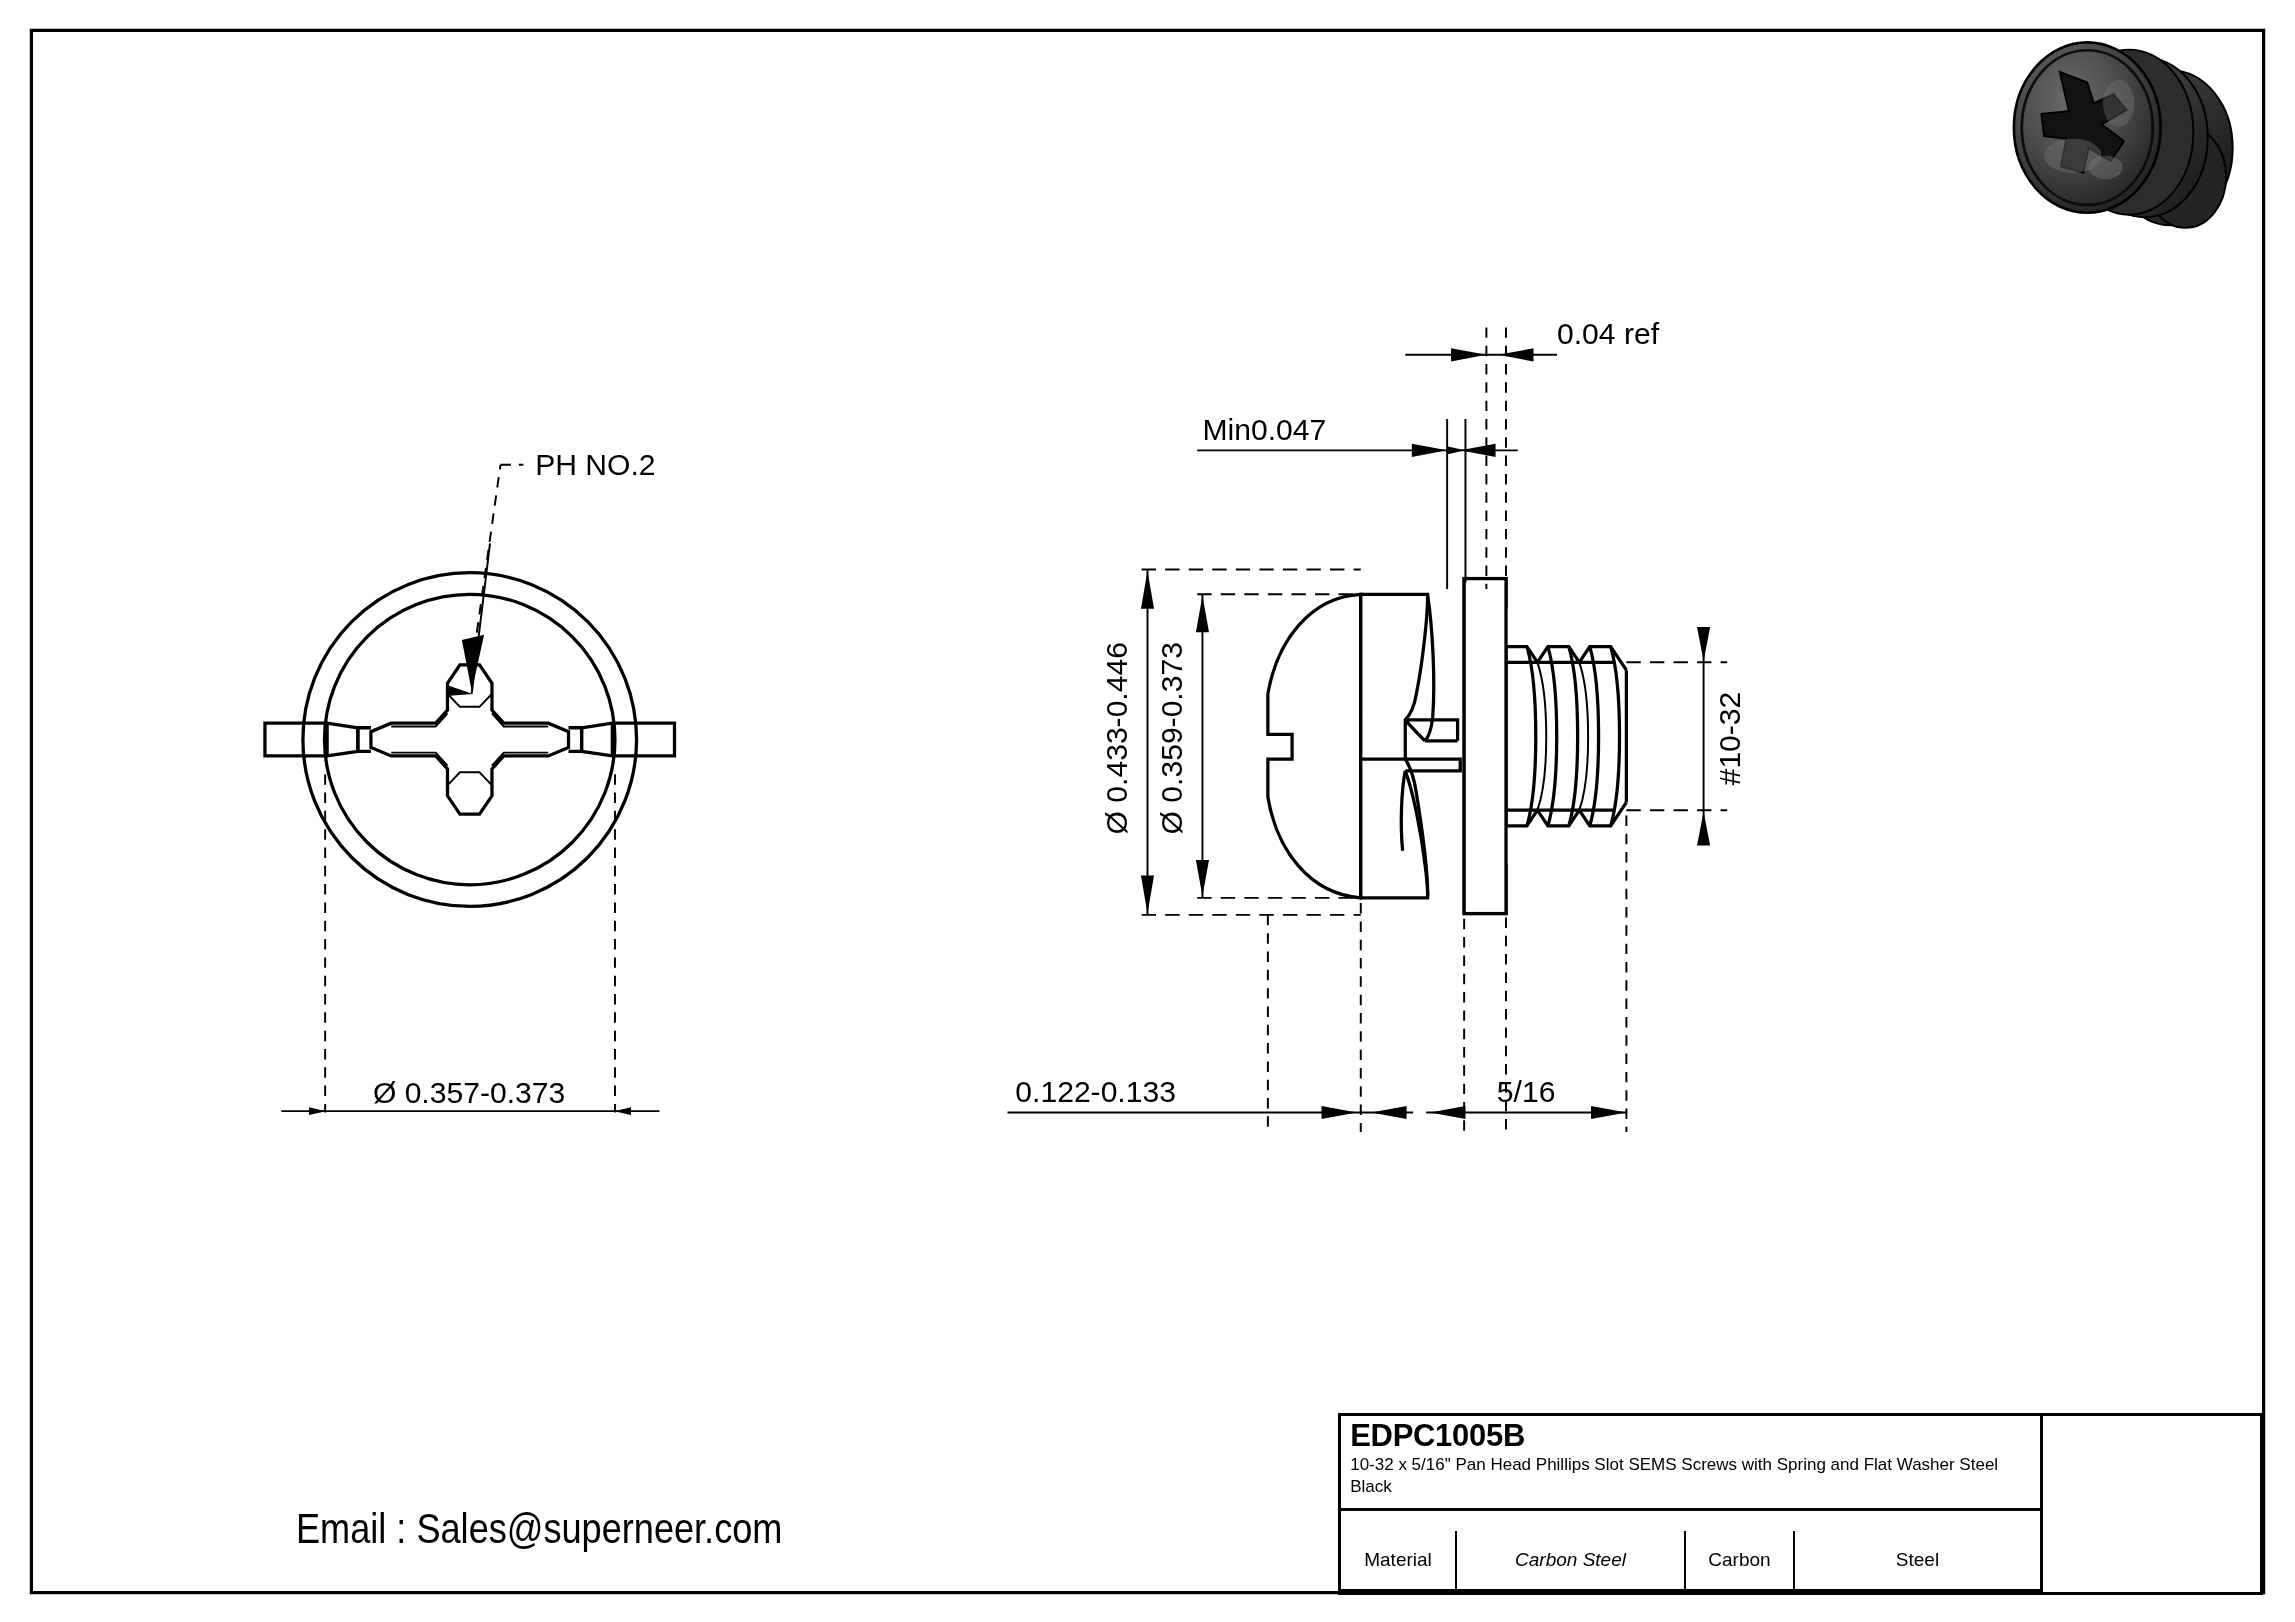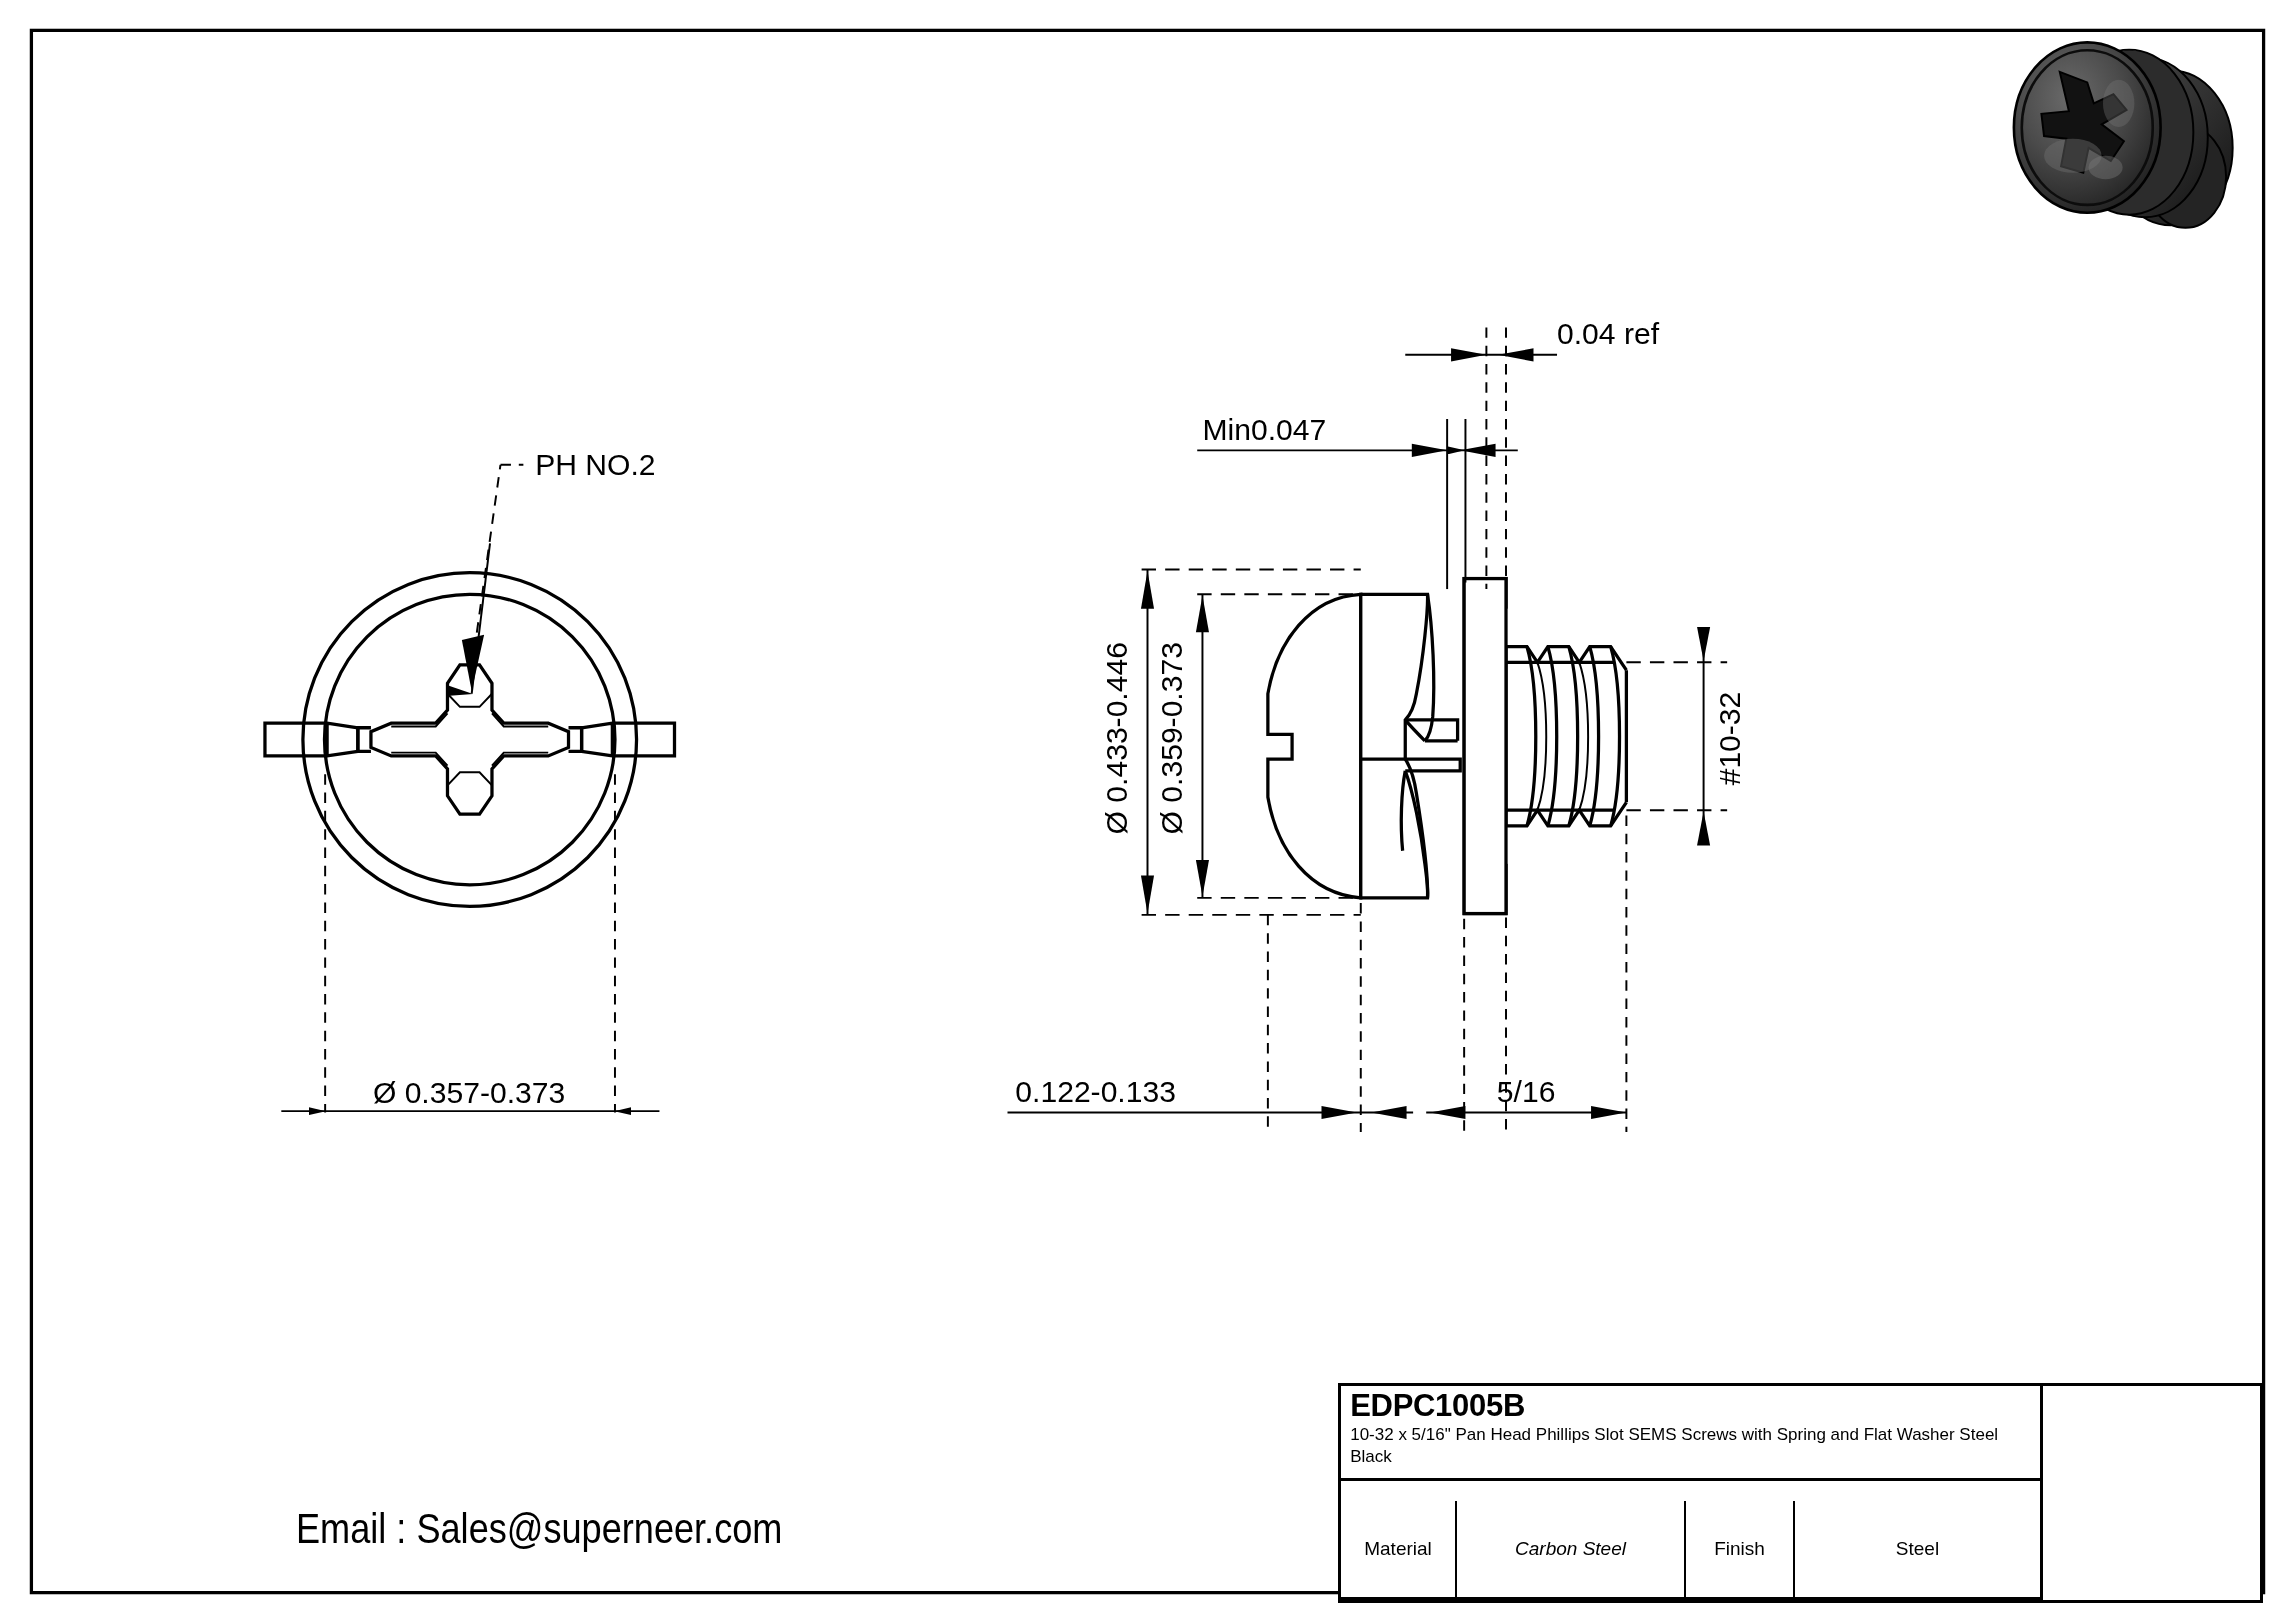--- a/index.html
+++ b/index.html
@@ -63,23 +63,23 @@
   }
   .border {
     stroke: #000000;
     stroke-width: 5;
     fill: none;
   }
   
   #title-block {
     position: absolute;
     left: 1338px;
-    top: 1383px;
+    top: 1413px;
     width: 925px;
-    height: 220px;
+    height: 182px;
     box-sizing: border-box;
     border: 3.3px solid #000;
     display: flex;
     background: #fff;
   }
   #tb-left {
     width: 702px;
     box-sizing: border-box;
     border-right: 3.3px solid #000;
     display: flex;
@@ -475,21 +475,21 @@
 
   <div id="title-block">
     <div id="tb-left">
       <div id="tb-desc">
         <div id="tb-partno">EDPC1005B</div>
         <div id="tb-descr">10-32 x 5/16" Pan Head Phillips Slot SEMS Screws with Spring and Flat Washer Steel Black</div>
       </div>
       <div class="tb-row first">
         <div class="tb-cell b c-label">Material</div>
         <div class="tb-cell b c-value">Carbon Steel</div>
-        <div class="tb-cell b c-label2">Finish</div>
+        <div class="tb-cell b c-label2">Carbon</div>
         <div class="tb-cell c-value2">Steel</div>
       </div>
     </div>
   </div>
 
   <div id="email-line">Email : Sales@superneer.com</div>
 
 </div>
 
 

